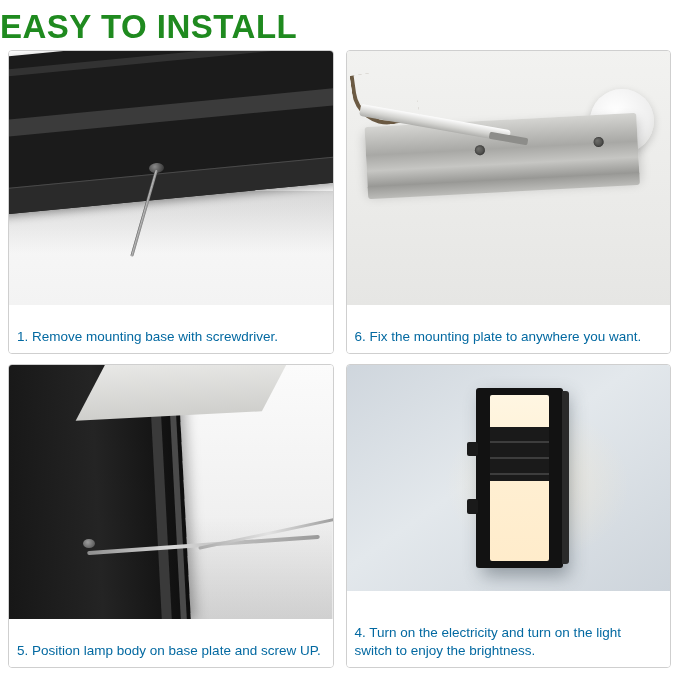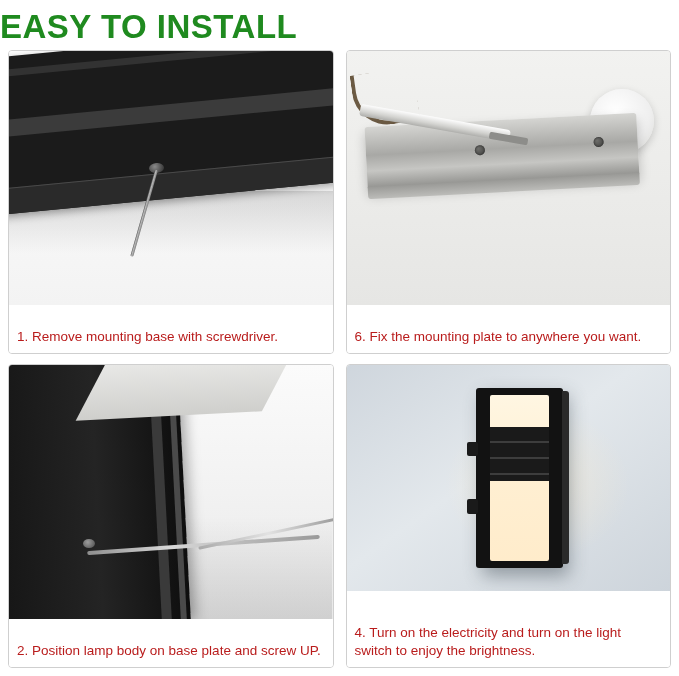--- a/index.html
+++ b/index.html
@@ -50,21 +50,21 @@
     flex-direction: column;
   }
   .photo {
     position: relative;
     flex: 1 1 auto;
     overflow: hidden;
   }
   .caption {
     flex: 0 0 auto;
     font-size: 13.5px;
-    color: #b91c1c;
+    color: #0369a1;
     line-height: 1.35;
     padding: 6px 8px 7px 8px;
     background: #ffffff;
     margin-top: 17px;
   }
   .caption.two-line {
     padding-top: 16px;
   }
 
   
@@ -406,21 +406,21 @@
         <div class="floor-shade"></div>
         <div class="body">
           <div class="body-edge"></div>
           <div class="body-edge2"></div>
         </div>
         <div class="top-face"></div>
         <div class="rod"></div>
         <div class="rod2"></div>
         <div class="rod-knob"></div>
       </div>
-      <div class="caption">2. Position lamp body on base plate and screw UP.</div>
+      <div class="caption">5. Position lamp body on base plate and screw UP.</div>
     </div>
 
     <div class="cell">
       <div class="photo p4">
         <div class="wall-glow"></div>
         <div class="frame">
           <div class="panel-light"></div>
           <div class="dark-block">
             <div class="dark-line" style="top:25%"></div>
             <div class="dark-line" style="top:55%"></div>

